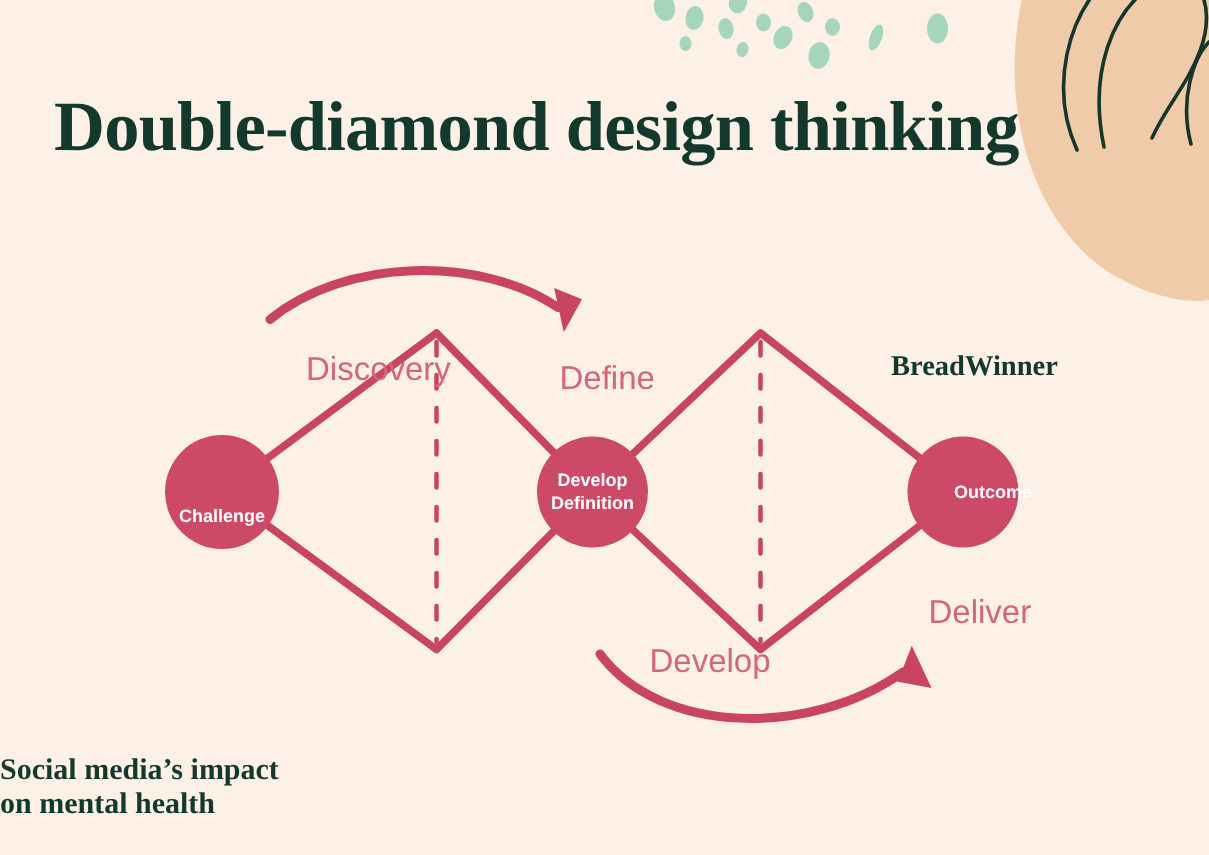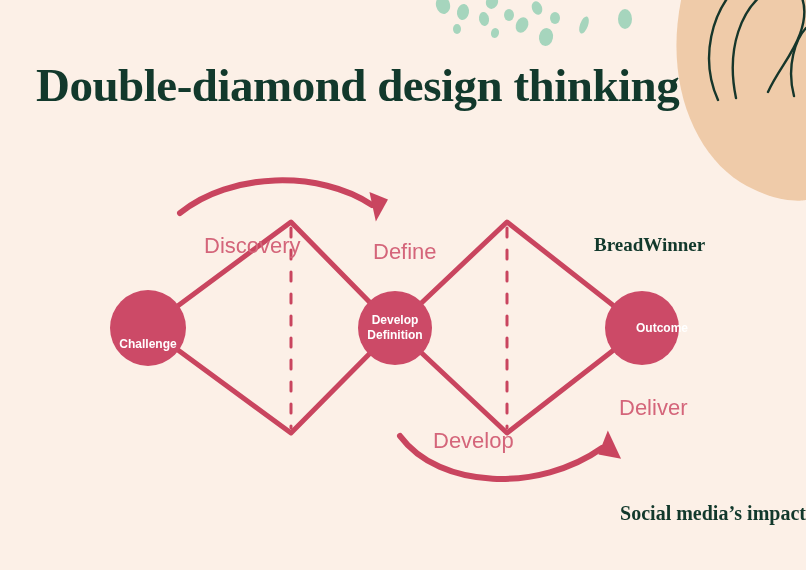--- a/index.html
+++ b/index.html
@@ -45,21 +45,21 @@
     font-weight: bold;
     font-size: 19px;
     color: #12392C;
     white-space: nowrap;
   }
   .caption {
     position: absolute;
     left: 0;
     top: 502px;
     width: 806px;
-    text-align: right;
+    text-align: left;
     font-family: "Liberation Serif", serif;
     font-weight: bold;
     font-size: 20px;
     line-height: 23px;
     color: #12392C;
   }
   .caption span { display: block; }
   .phase-label {
     position: absolute;
     font-family: "Liberation Sans", sans-serif;
@@ -152,15 +152,16 @@
     <span>Definition</span>
   </div>
   <div class="node-text nt-outcome">
     <span>Outcome</span>
   </div>
 
   <div class="brand-label">BreadWinner</div>
 
   <div class="caption">
     <span>Social media’s impact</span>
+    <span>on mental health</span>
   </div>
 
 </div>
 
 </body></html>

